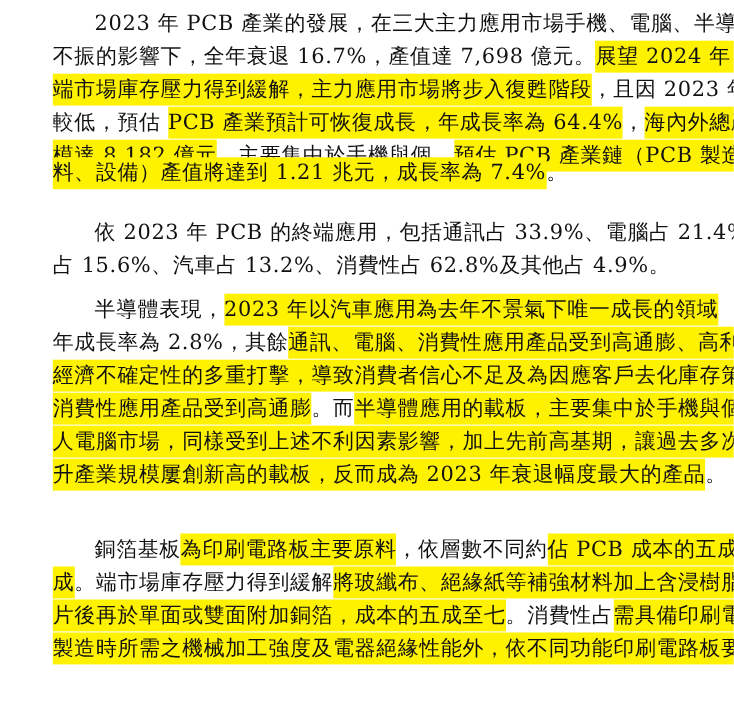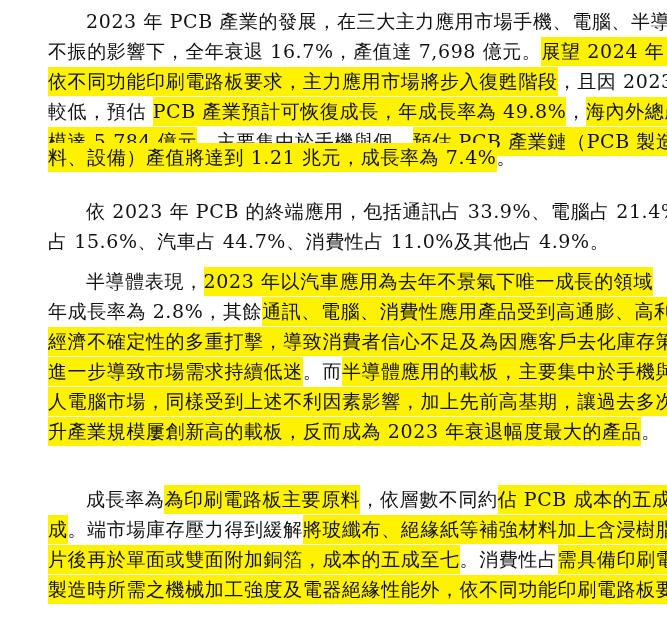--- a/index.html
+++ b/index.html
@@ -29,69 +29,69 @@
 <div class="doc">
 
   <div>
     <div class="line indent" style="top:8px">
       <span class="plain">2023 年 PCB 產業的發展，在三大主力應用市場手機、電腦、半導體表現</span>
     </div>
     <div class="line" style="top:38px">
       <span class="plain">不振的影響下，全年衰退 16.7%，產值達 7,698 億元。</span><span class="hl">展望 2024 年，隨著終</span>
     </div>
     <div class="line" style="top:68px">
-      <span class="hl">依不同功能印刷電路板要求，主力應用市場將步入復甦階段</span><span class="plain">，且因 2023 年基期</span>
+      <span class="hl">端市場庫存壓力得到緩解，主力應用市場將步入復甦階段</span><span class="plain">，且因 2023 年基期</span>
     </div>
     <div class="line" style="top:98px">
-      <span class="plain">較低，預估 </span><span class="hl">PCB 產業預計可恢復成長，年成長率為 49.8%</span><span class="plain">，</span><span class="hl">海內外總產值規</span>
+      <span class="plain">較低，預估 </span><span class="hl">PCB 產業預計可恢復成長，年成長率為 64.4%</span><span class="plain">，</span><span class="hl">海內外總產值規</span>
     </div>
     <div class="line" style="top:128px">
-      <span class="hl">模達 5,784 億元</span><span class="plain">，主要集中於手機與個，</span><span class="hl">預估 PCB 產業鏈（PCB 製造、材</span>
+      <span class="hl">模達 8,182 億元</span><span class="plain">，主要集中於手機與個，</span><span class="hl">預估 PCB 產業鏈（PCB 製造、材</span>
     </div>
     <div class="line" style="top:144px">
       <span class="hl">料、設備）產值將達到 1.21 兆元，成長率為 7.4%</span><span class="plain">。</span>
     </div>
   </div>
 
   <div>
     <div class="line indent" style="top:198px">
       <span class="plain">依 2023 年 PCB 的終端應用，包括通訊占 33.9%、電腦占 21.4%、半導體</span>
     </div>
     <div class="line" style="top:228px">
-      <span class="plain">占 15.6%、汽車占 44.7%、消費性占 11.0%及其他占 4.9%。</span>
+      <span class="plain">占 15.6%、汽車占 13.2%、消費性占 62.8%及其他占 4.9%。</span>
     </div>
   </div>
 
   <div>
     <div class="line indent" style="top:268px">
       <span class="plain">半導體表現，</span><span class="hl">2023 年以汽車應用為去年不景氣下唯一成長的領域</span>
     </div>
     <div class="line" style="top:298px">
       <span class="plain">年成長率為 2.8%，其餘</span><span class="hl">通訊、電腦、消費性應用產品受到高通膨、高利率和</span>
     </div>
     <div class="line" style="top:328px">
       <span class="hl">經濟不確定性的多重打擊，導致消費者信心不足及為因應客戶去化庫存策略，</span>
     </div>
     <div class="line" style="top:358px">
-      <span class="hl">進一步導致市場需求持續低迷</span><span class="plain">。而</span><span class="hl">半導體應用的載板，主要集中於手機與個</span>
+      <span class="hl">消費性應用產品受到高通膨</span><span class="plain">。而</span><span class="hl">半導體應用的載板，主要集中於手機與個</span>
     </div>
     <div class="line" style="top:388px">
       <span class="hl">人電腦市場，同樣受到上述不利因素影響，加上先前高基期，讓過去多次推</span>
     </div>
     <div class="line" style="top:418px">
       <span class="hl">升產業規模屢創新高的載板，反而成為 2023 年衰退幅度最大的產品</span><span class="plain">。</span>
     </div>
   </div>
 
   <div class="line heading" style="top:412px; margin-top:0;">
   </div>
 
   <div>
     <div class="line indent" style="top:486px">
-      <span class="plain">成長率為</span><span class="hl">為印刷電路板主要原料</span><span class="plain">，依層數不同約</span><span class="hl">佔 PCB 成本的五成至七</span>
+      <span class="plain">銅箔基板</span><span class="hl">為印刷電路板主要原料</span><span class="plain">，依層數不同約</span><span class="hl">佔 PCB 成本的五成至七</span>
     </div>
     <div class="line" style="top:516px">
       <span class="hl">成</span><span class="plain">。端市場庫存壓力得到緩解</span><span class="hl">將玻纖布、絕緣紙等補強材料加上含浸樹脂，經裁</span>
     </div>
     <div class="line" style="top:546px">
       <span class="hl">片後再於單面或雙面附加銅箔，成本的五成至七</span><span class="plain">。消費性占</span><span class="hl">需具備印刷電路板</span>
     </div>
     <div class="line" style="top:576px">
       <span class="hl">製造時所需之機械加工強度及電器絕緣性能外，依不同功能印刷電路板要求，</span>
     </div>

